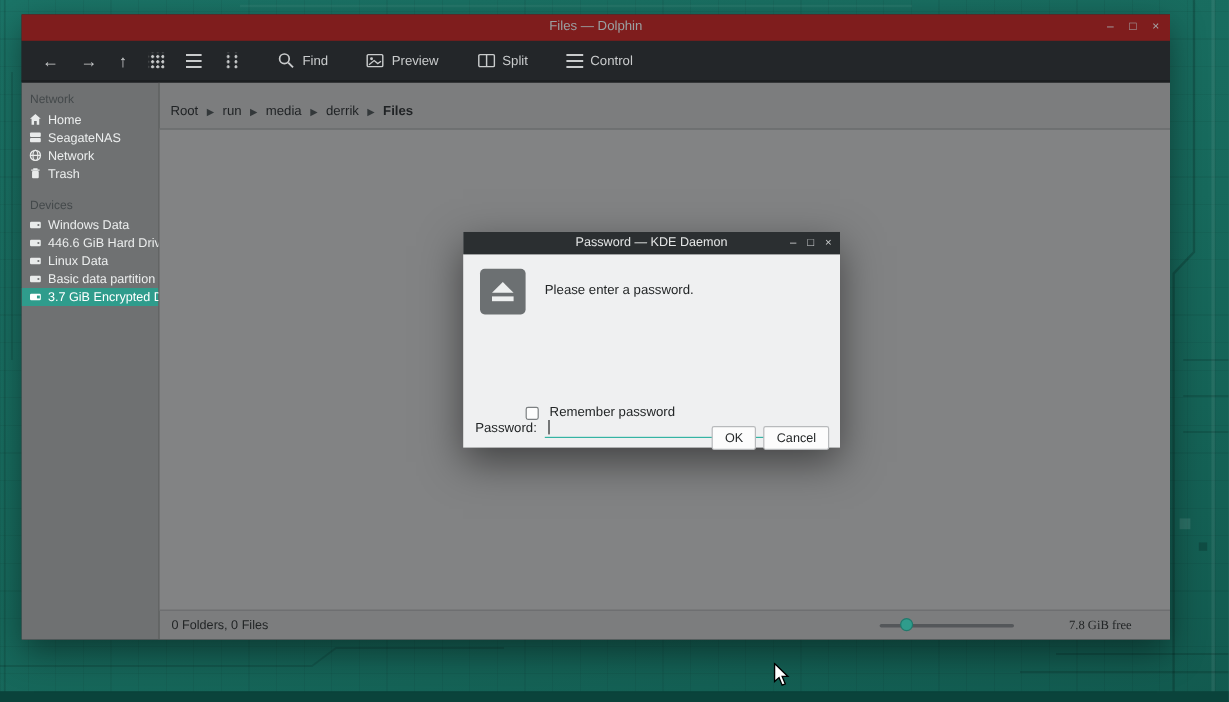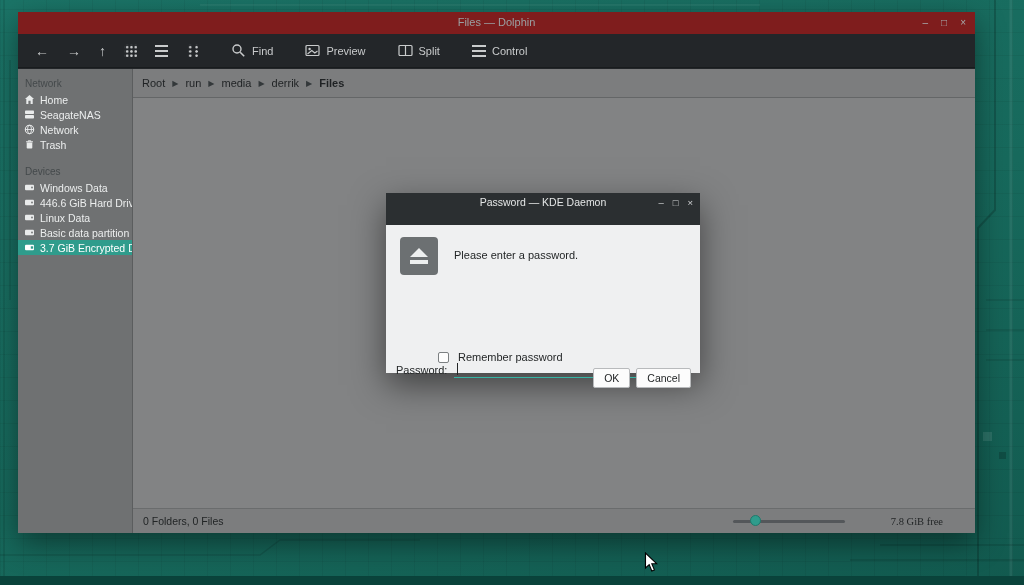--- a/index.html
+++ b/index.html
@@ -50,38 +50,38 @@
   .side-header { color:#44494b; font-size:10px; padding:3px 8px 3px 7px; }
   .side-section + .side-section { margin-top:11px; }
   .side-item { display:flex; align-items:center; gap:5px; height:15px; padding:0 6px;
     color:#eceeee; font-size:10.5px; white-space:nowrap; }
   .side-item .si-icon { width:11px; height:11px; flex:none; display:flex; align-items:center; justify-content:center; }
   .side-item.selected { background:#2f9c8c; color:#ffffff; }
 
   
   .content { flex:1; display:flex; flex-direction:column; background:#7c7d7e; min-width:0; }
   .breadcrumb { height:28px; display:flex; align-items:center; gap:7px; padding:0 9px;
-    color:#1f2224; font-size:11px; }
+    color:#1f2224; font-size:11px;margin-top:10px; }
   .crumb { cursor:default; }
   .crumb.current { font-weight:bold; }
   .crumb-arrow { color:#33383a; font-size:8px; }
   .view { flex:1; background:#828384; border-top:1px solid #646667; border-bottom:1px solid #6a6c6d; }
   .statusbar { height:24px; display:flex; align-items:center; padding:0 10px;
     color:#222526; font-size:10.5px; }
   .statusbar .spacer { flex:1; }
   .slider { width:112px; height:14px; position:relative; margin-right:46px; }
   .slider-track { position:absolute; left:0; right:0; top:6px; height:3px; background:#54575a; border-radius:2px; }
   .slider-handle { position:absolute; left:17px; top:1px; width:11px; height:11px; border-radius:50%;
     background:#2f9c8c; border:1px solid #21796c; }
   .free-space { margin-right:22px;font-family:Liberation Serif, serif; }
 
   
   .dialog { position:absolute; left:386px; top:193px; width:314px; height:180px;
     background:#eff0f1; box-shadow:0 12px 32px rgba(0,0,0,0.5); font-size:11px; }
-  .dialog-titlebar { height:32px; background:#2b2f31; position:relative;padding-left:39px; }
+  .dialog-titlebar { height:19px; background:#2b2f31; position:relative;padding-left:39px; }
   .dialog-titlebar .title { position:absolute; left:0; right:0; top:3px; text-align:center;
     color:#e4e6e6; font-size:10.5px; }
   .dlg-controls { position:absolute; right:7px; top:0; height:19px; display:flex; gap:9px;
     align-items:center; color:#d3d5d6; font-size:9.5px; }
   .dialog-body { position:relative; height:161px; color:#232627; }
   .dlg-icon { position:absolute; left:14px; top:12px; width:38px; height:38px;
     background:#6c7072; border-radius:4px; display:flex; flex-direction:column;
     align-items:center; justify-content:center; }
   .eject-tri { width:0; height:0; border-left:9px solid transparent; border-right:9px solid transparent;
     border-bottom:9px solid #edefef; }

